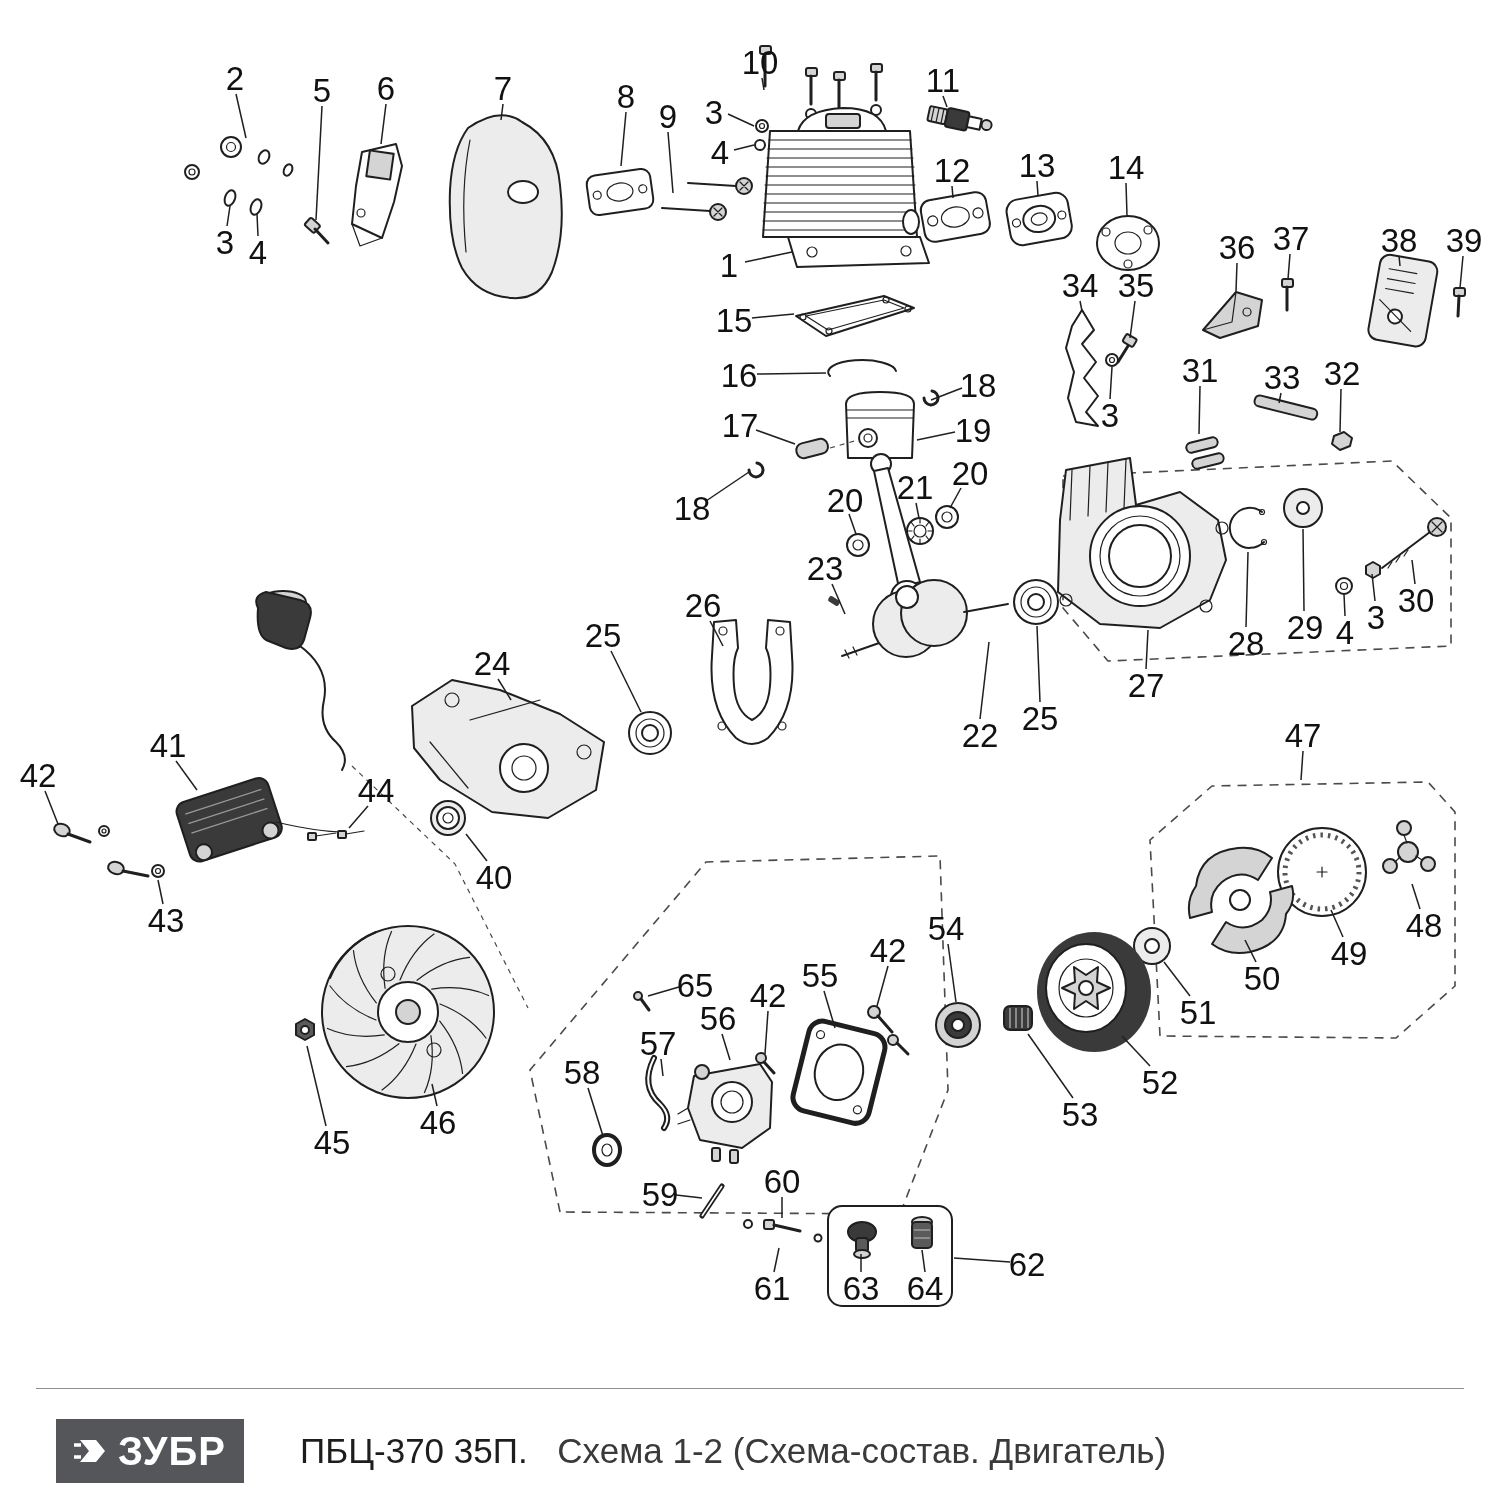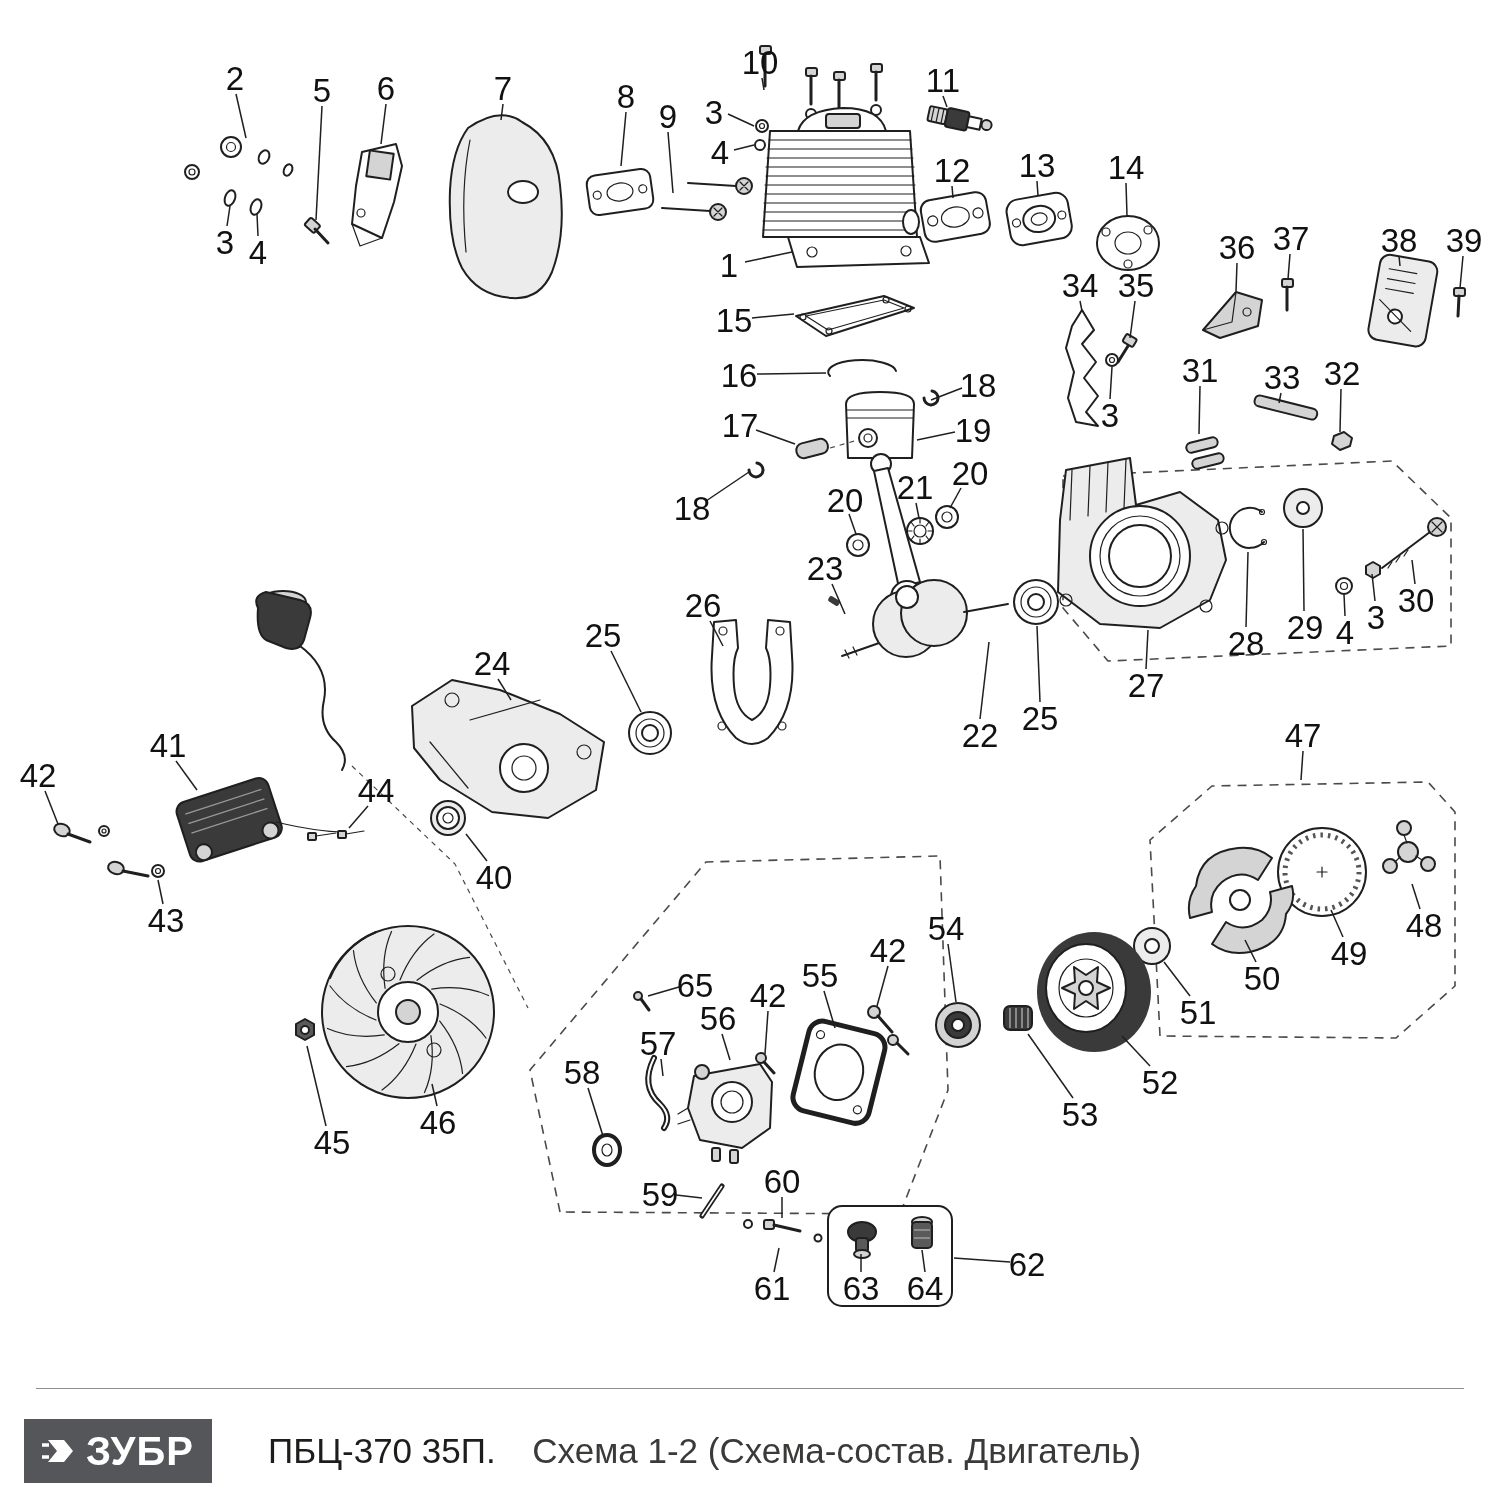--- a/index.html
+++ b/index.html
@@ -15,27 +15,27 @@
   .g2{fill:#d4d4d4;}
   .dk{fill:#3a3a3a;}
   .dk2{fill:#5a5a5a;}
   .dash{fill:none;stroke:#4a4a4a;stroke-width:1.6;stroke-dasharray:9 7;}
   .dash2{fill:none;stroke:#4a4a4a;stroke-width:1.2;stroke-dasharray:5 5;}
   .lbl{font-family:"Liberation Sans","DejaVu Sans",sans-serif;font-size:33px;fill:#111;}
   .ldr{stroke:#1f1f1f;stroke-width:1.5;}
   
   .footer{position:absolute;left:0;top:1388px;width:1500px;height:112px;}
   .footer-rule{margin:0 36px;border-top:1.5px solid #8f8f8f;}
-  .footer-row{display:flex;align-items:center;padding:0 24px;margin-top:30px;gap:56px;}
+  .footer-row{display:flex;align-items:center;padding:0 56px;margin-top:30px;gap:56px;}
   .logo{width:188px;height:64px;background:#55565a;display:flex;align-items:center;
         justify-content:center;gap:10px;color:#fff;font-weight:bold;font-size:40px;
         letter-spacing:1px;flex:0 0 auto;}
   .footer-title{font-size:35px;color:#1d1d1b;white-space:nowrap;}
   .footer-title .model{font-weight:normal;}
-  .footer-title .subtitle{font-weight:normal;color:#3a3a39;margin-left:27px;}
+  .footer-title .subtitle{font-weight:normal;color:#3a3a39;margin-left:20px;}
 </style>
 </head>
 <body>
 
 <div class="page">
 
 <svg id="diagram" width="1500" height="1388" viewBox="0 0 1500 1388" xmlns="http://www.w3.org/2000/svg">
 
   <g>
     <path class="dash" d="M1063,476 L1392,461 L1451,518 L1451,646 L1108,661 L1063,608 Z"></path>

